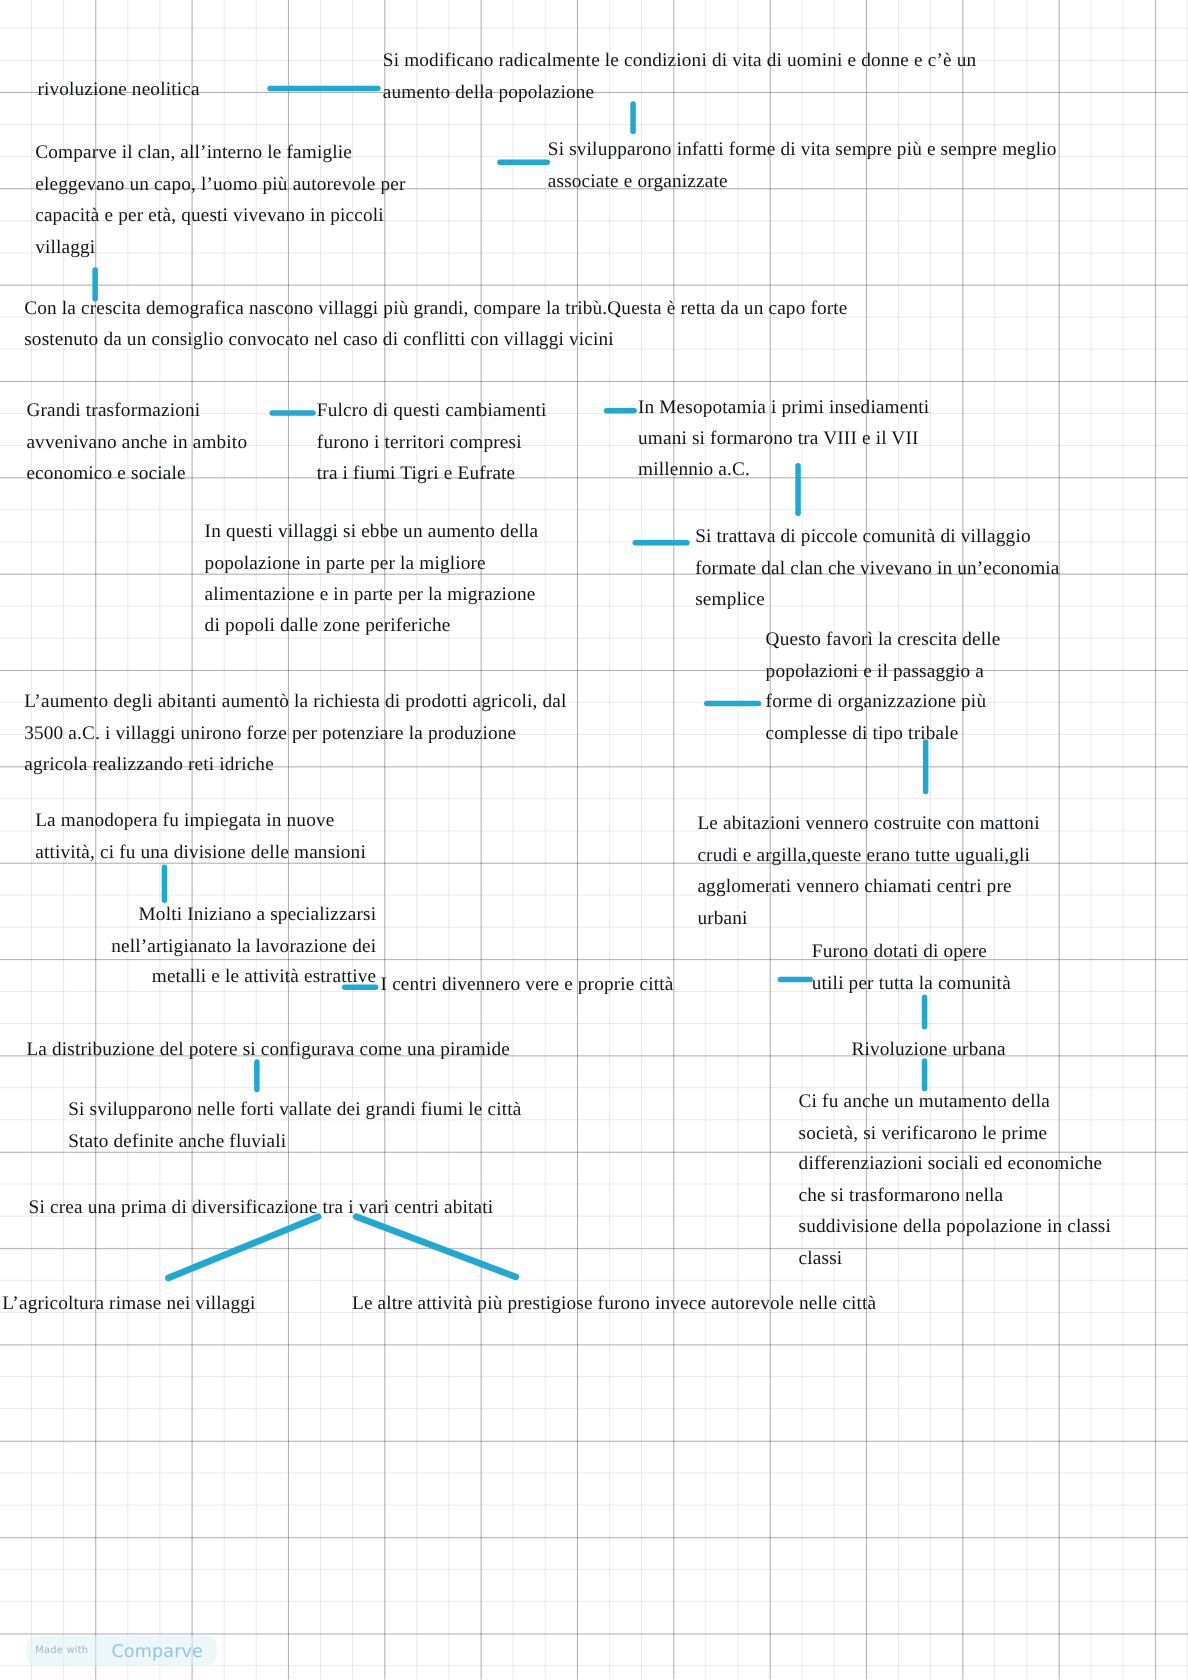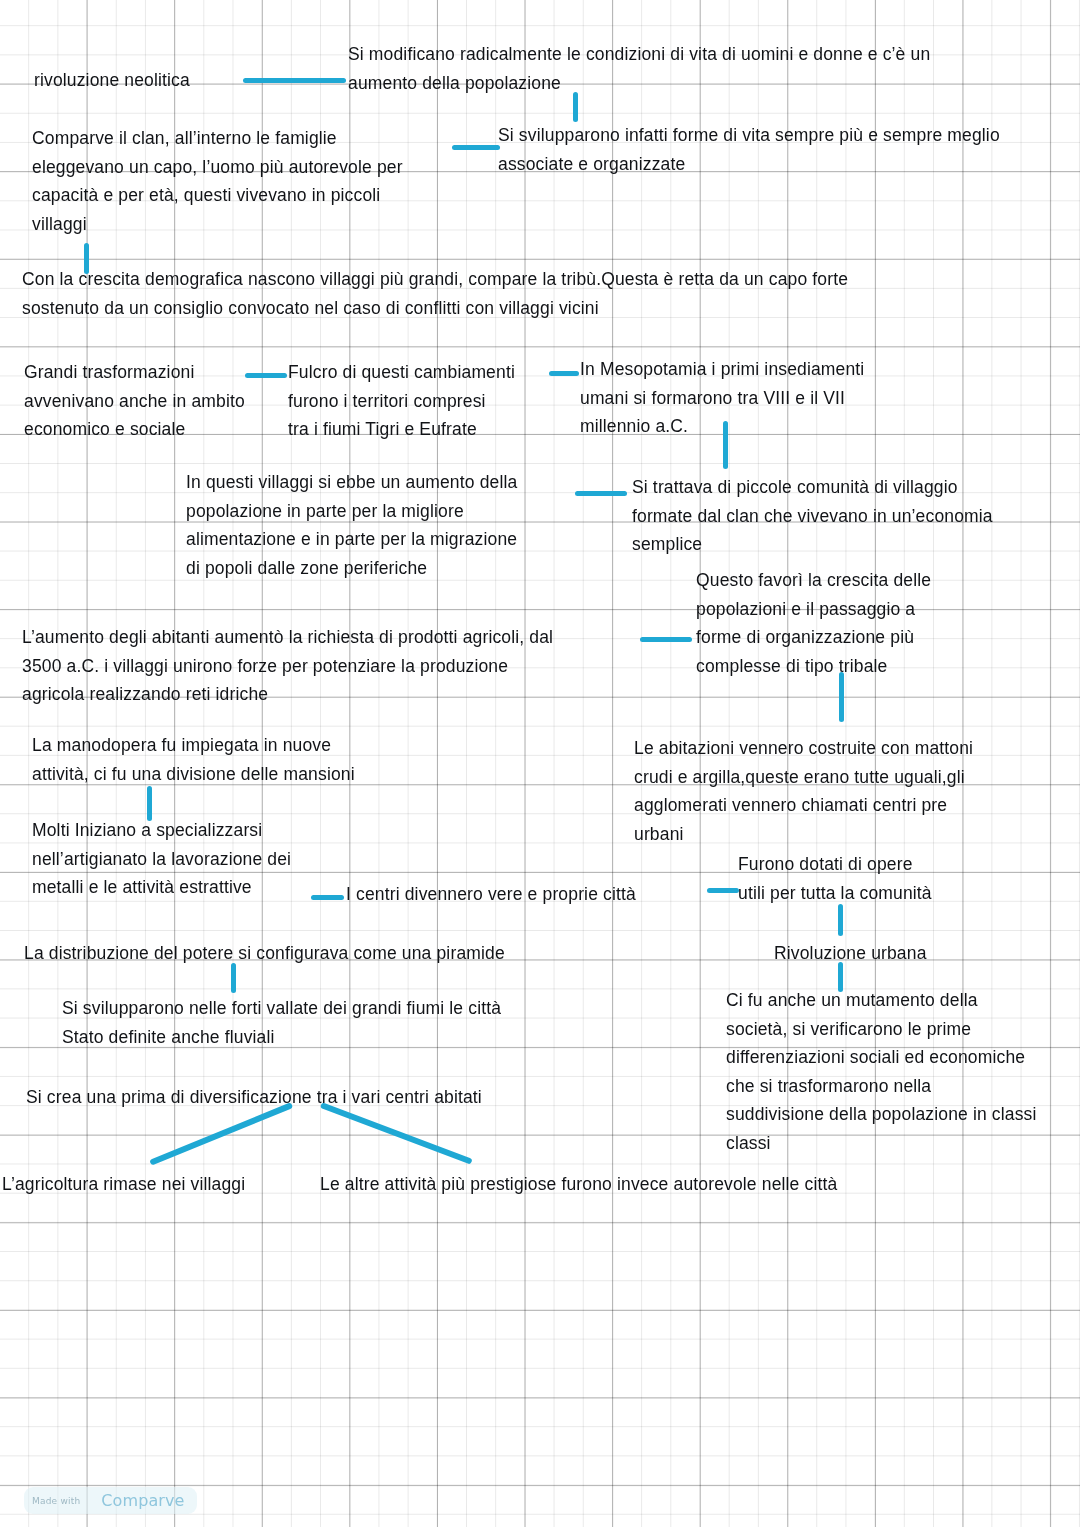--- a/index.html
+++ b/index.html
@@ -22,21 +22,21 @@
       29.2px 29.2px,
       87.6px 87.6px,
       87.6px 87.6px;
     background-position: -1px -4px, -1px -4px, -1px -4px, -1px -4px;
     overflow: hidden;
     font-family: "DejaVu Sans", "Liberation Sans", sans-serif;
   }
   .note {
     position: absolute;
     color: #111317;
-    font-family: Liberation Sans, sans-serif;
+    font-family: Liberation Serif, serif;
     font-size: 17.5px;
     line-height: 28.6px;
     letter-spacing: 0.15px;
     white-space: pre-wrap;
     font-weight: 400;
   }
   .conn {
     position: absolute;
     background: #1fa8d4;
     border-radius: 3px;
@@ -113,21 +113,21 @@
 complesse di tipo tribale</div>
       <div class="note" style="left: 22px; top: 623px; width: 620px;">L’aumento degli abitanti aumentò la richiesta di prodotti agricoli, dal
 3500 a.C. i villaggi unirono forze per potenziare la produzione
 agricola realizzando reti idriche</div>
       <div class="note" style="left: 32px; top: 731px; width: 380px;">La manodopera fu impiegata in nuove
 attività, ci fu una divisione delle mansioni</div>
       <div class="note" style="left: 634px; top: 734px; width: 420px;">Le abitazioni vennero costruite con mattoni
 crudi e argilla,queste erano tutte uguali,gli
 agglomerati vennero chiamati centri pre
 urbani</div>
-      <div class="note" style="left: 32px; top: 816px; width: 310px;">Molti Iniziano a specializzarsi
+      <div class="note" style="left: 32px; top: 816px; width: 310px; text-align: right;">Molti Iniziano a specializzarsi
 nell’artigianato la lavorazione dei
 metalli e le attività estrattive</div>
       <div class="note" style="left: 738px; top: 850px; width: 250px;">Furono dotati di opere
 utili per tutta la comunità</div>
       <div class="note" style="left: 346px; top: 880px; width: 360px;">I centri divennero vere e proprie città</div>
       <div class="note" style="left: 24px; top: 939px; width: 580px;">La distribuzione del potere si configurava come una piramide</div>
       <div class="note" style="left: 774px; top: 939px; width: 220px;">Rivoluzione urbana</div>
       <div class="note" style="left: 28px; top: 994px; width: 540px; padding-left: 34px;">Si svilupparono nelle forti vallate dei grandi fiumi le città
 Stato definite anche fluviali</div>
       <div class="note" style="left: 726px; top: 986px; width: 360px;">Ci fu anche un mutamento della

